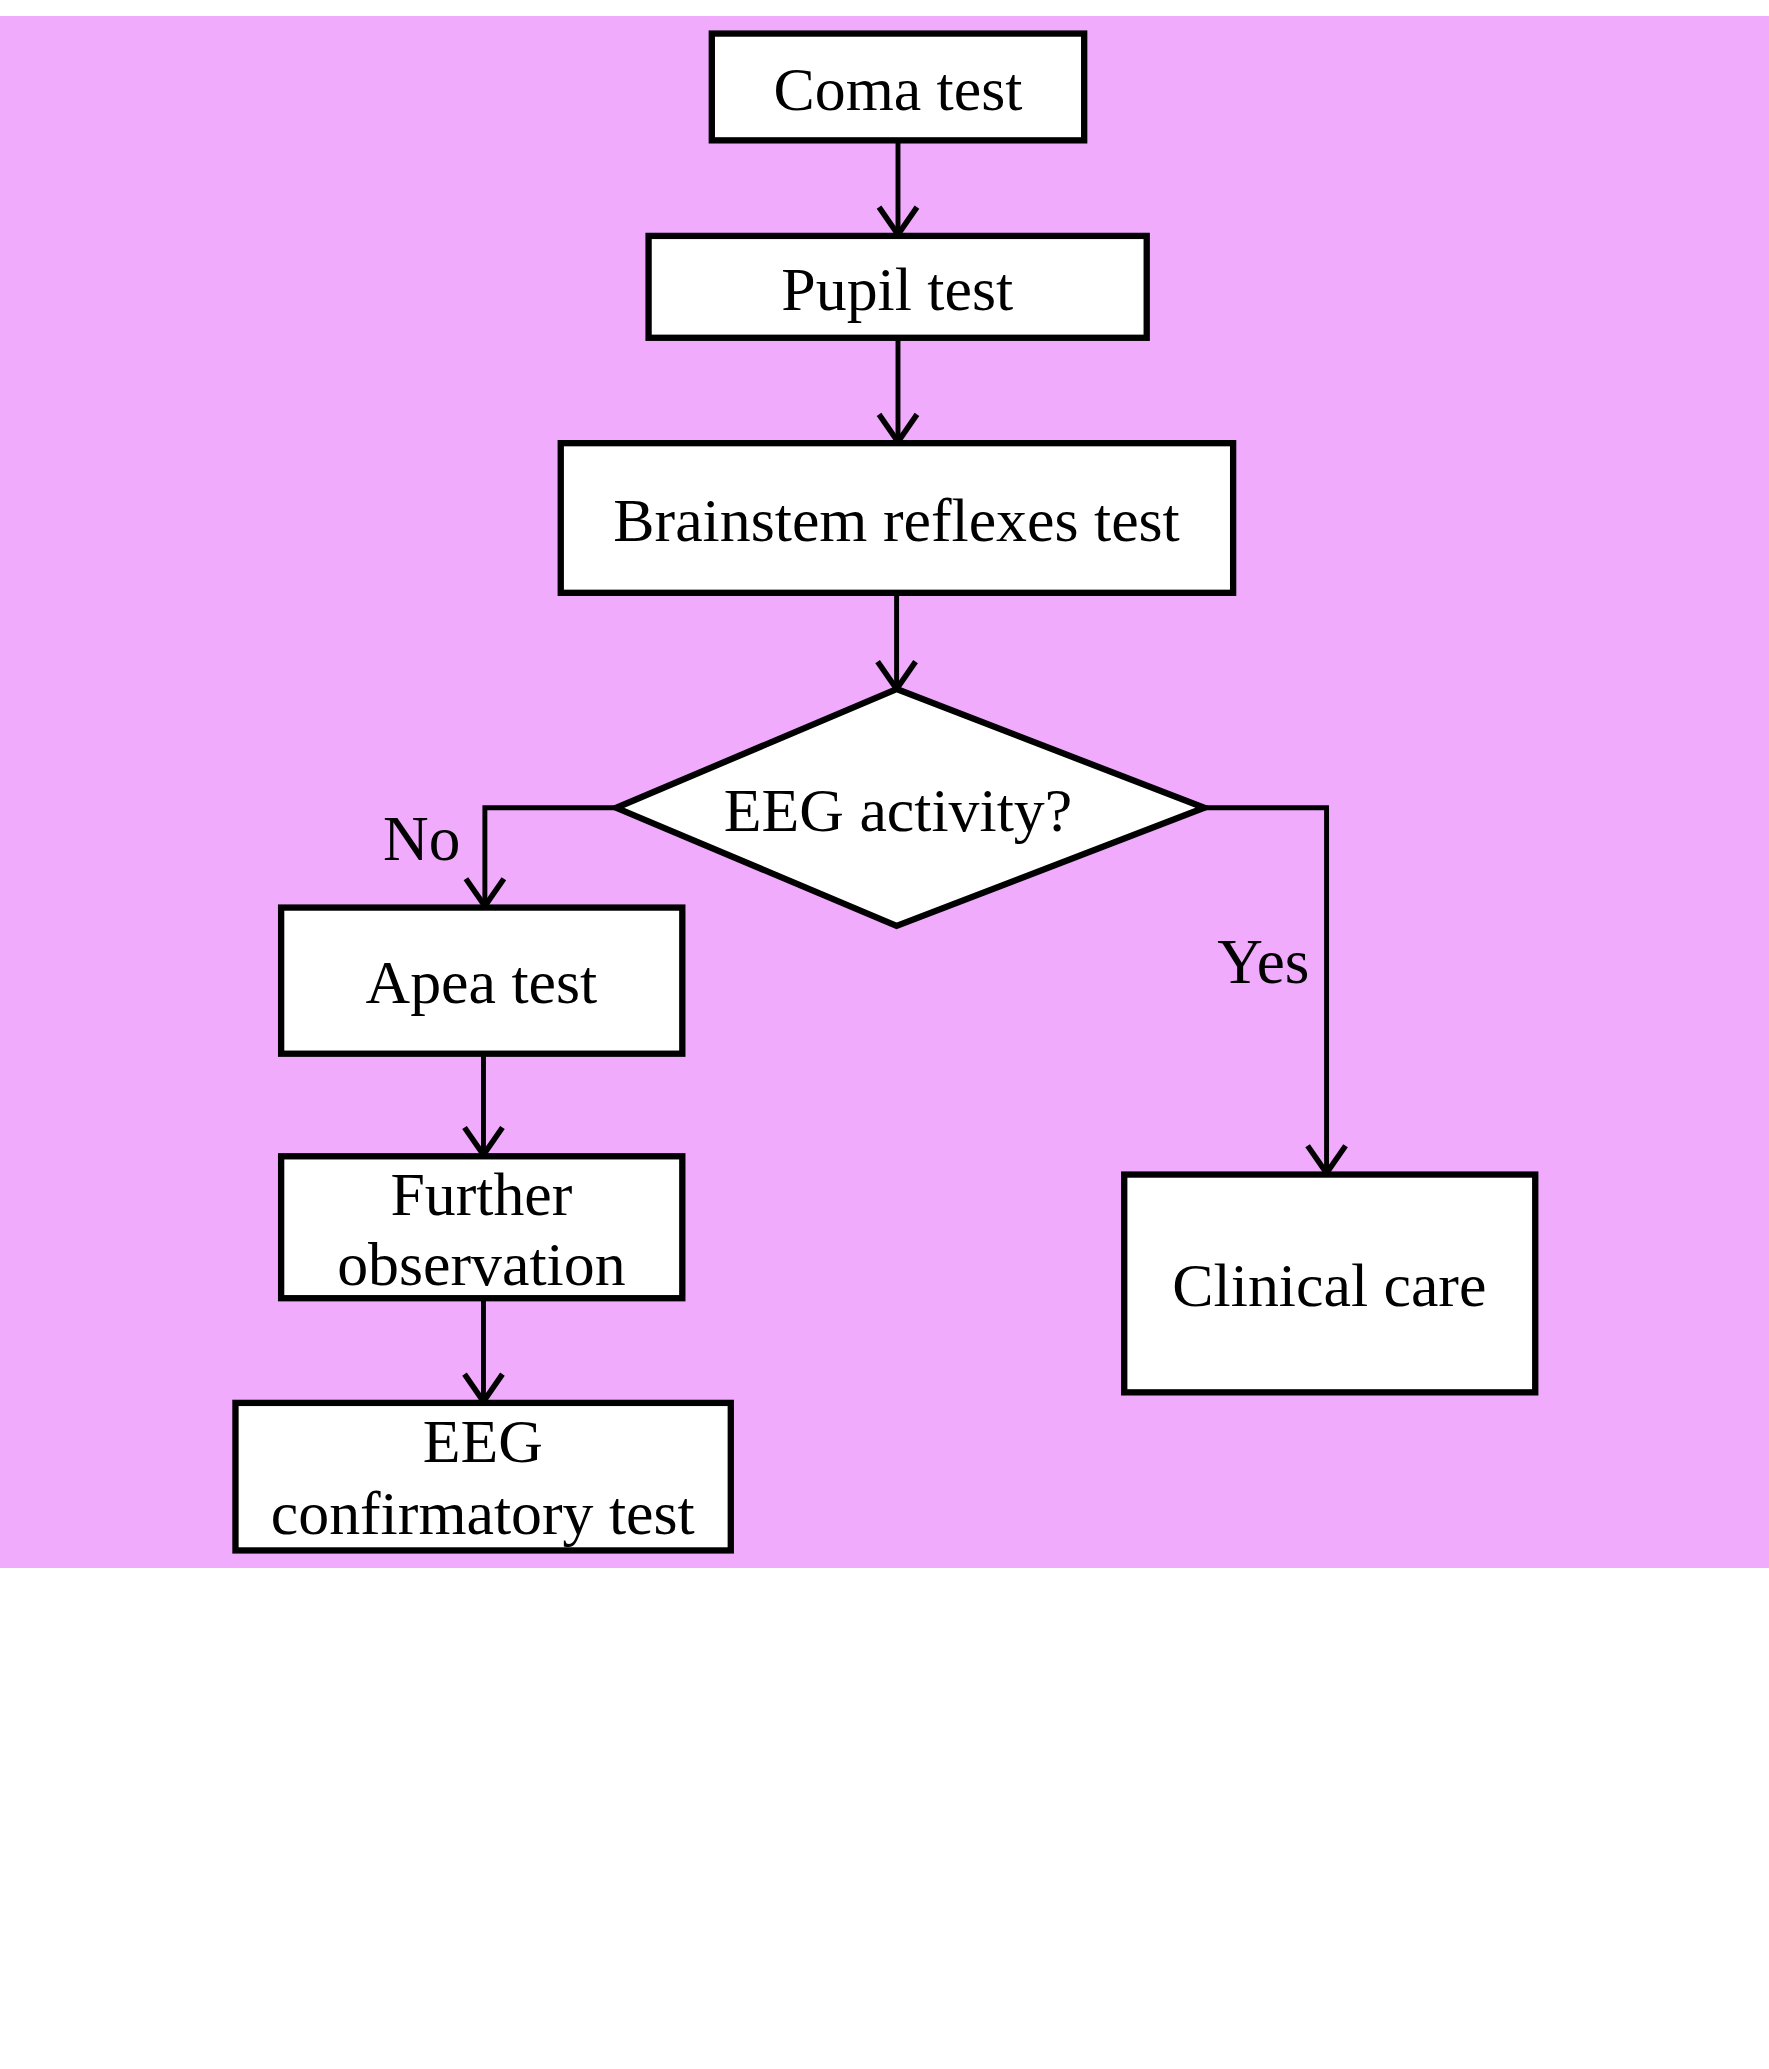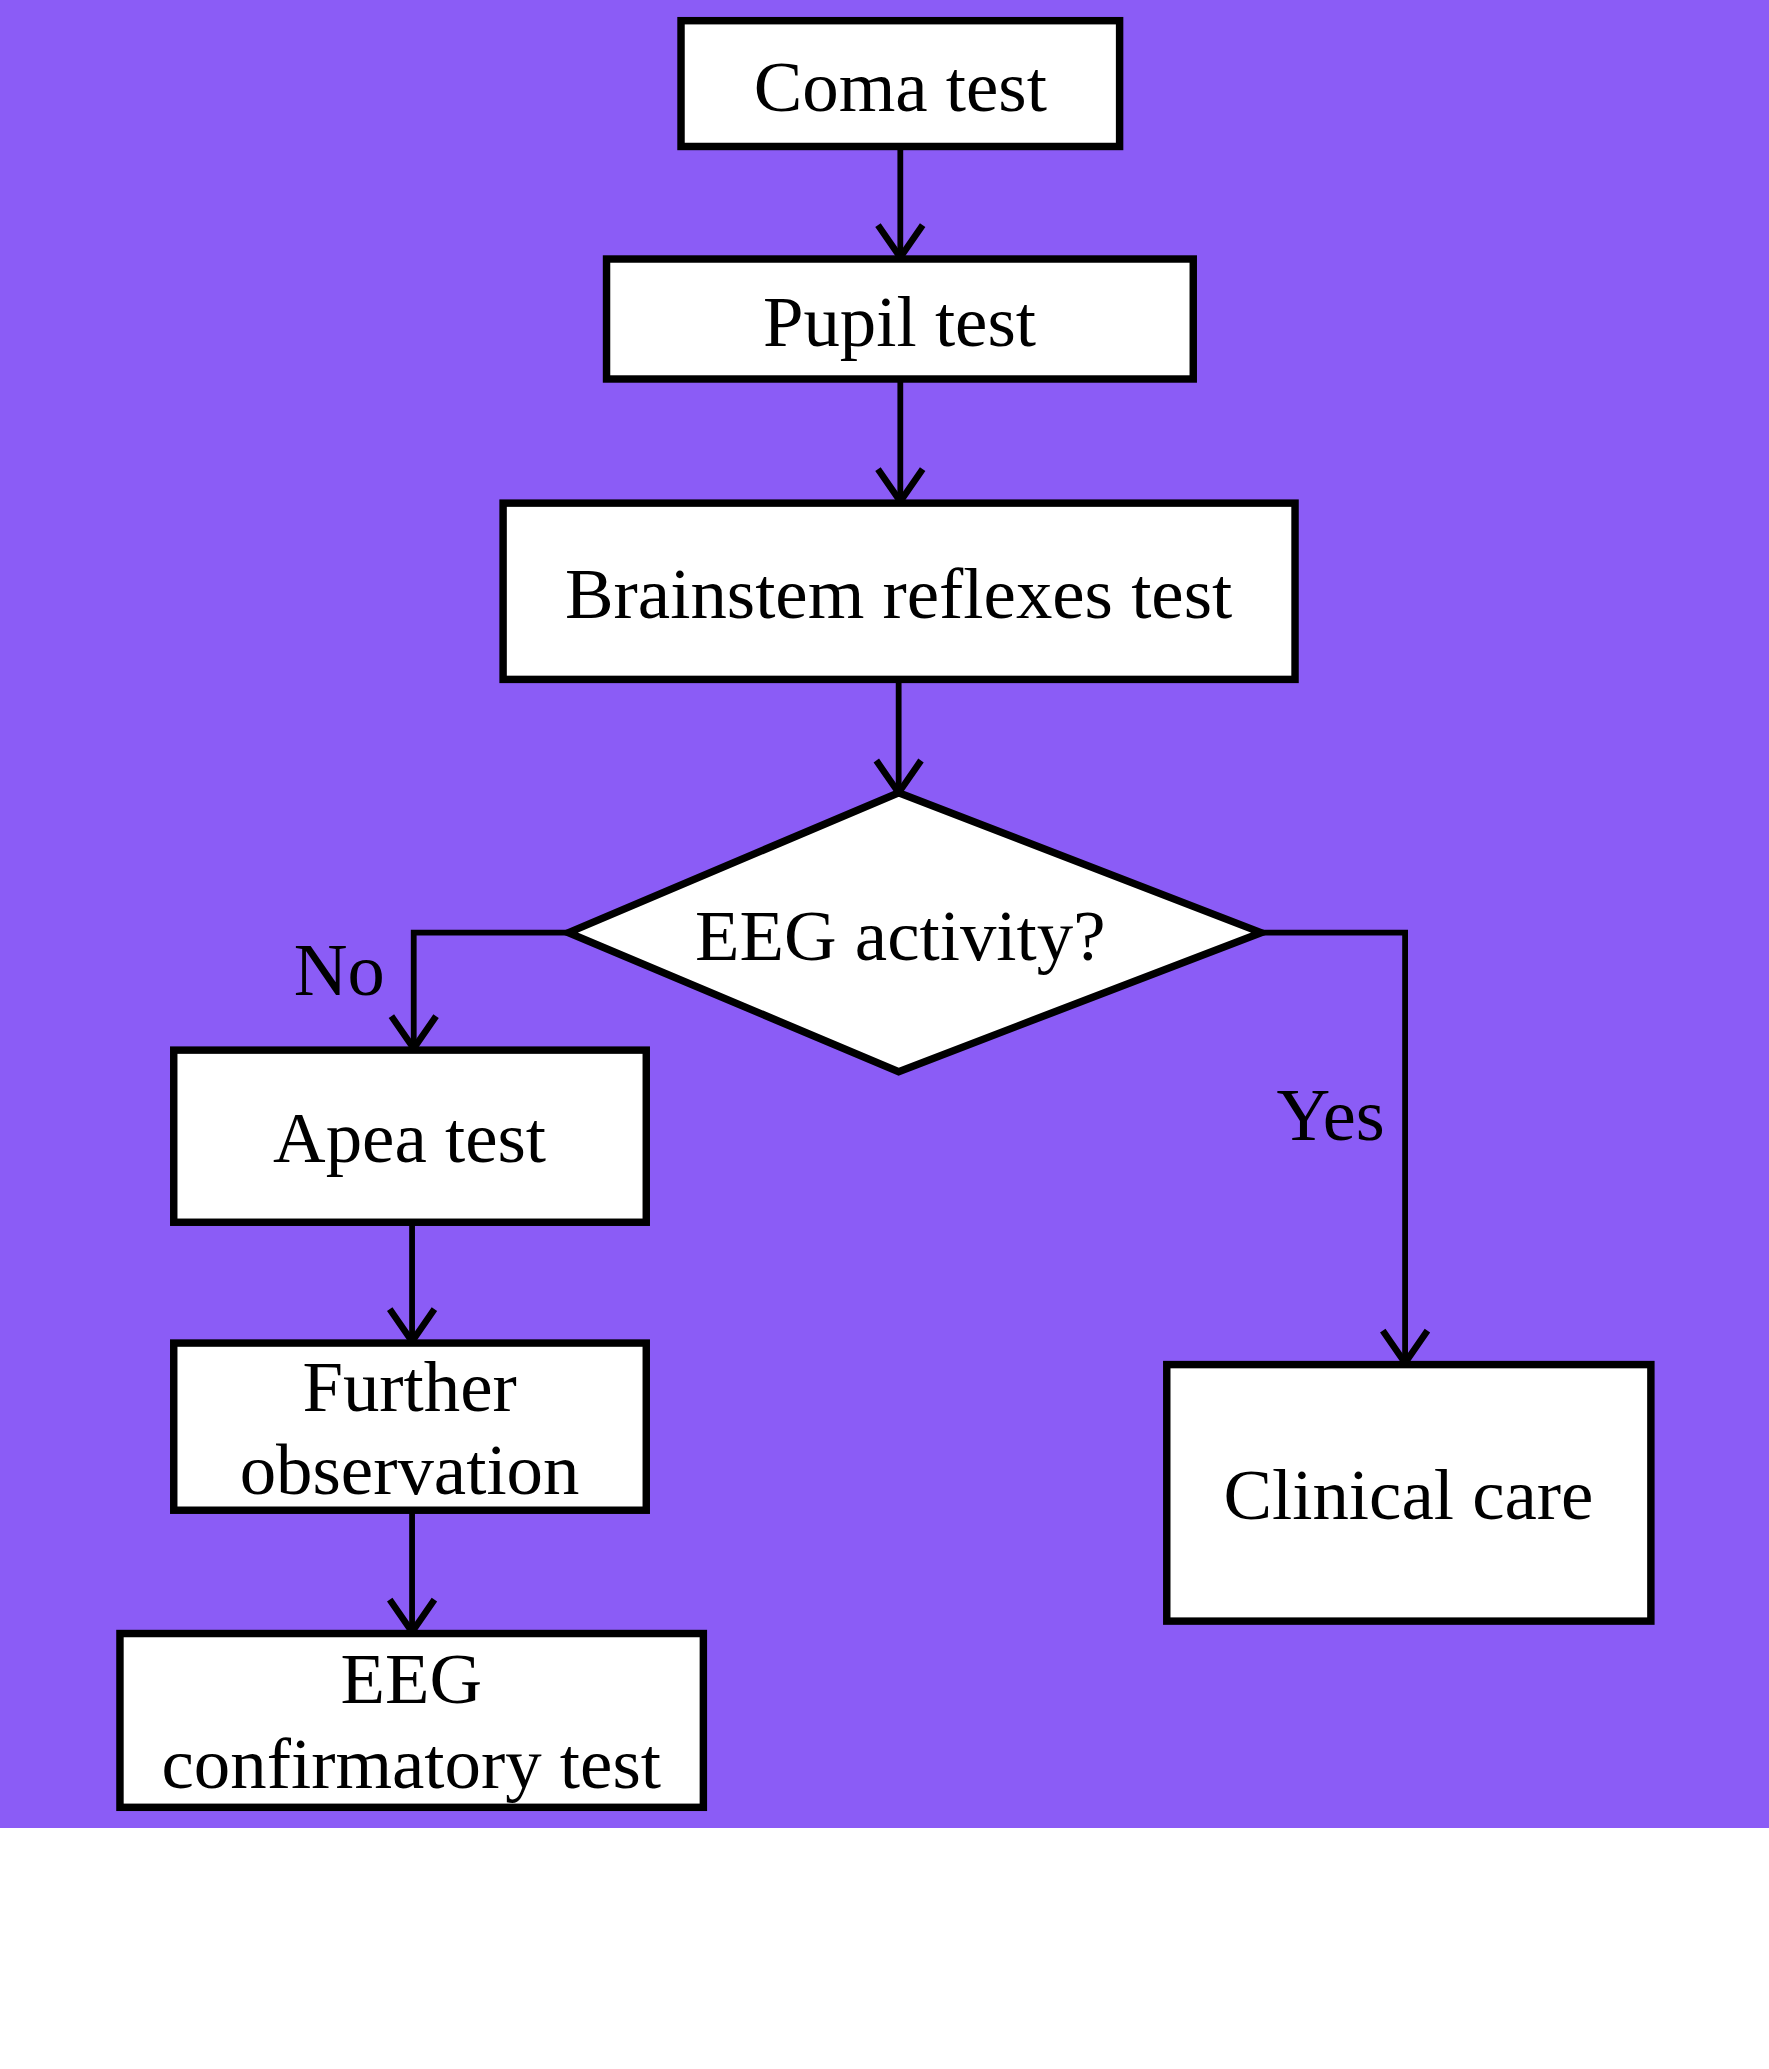--- a/index.html
+++ b/index.html
@@ -2,24 +2,24 @@
 <html style="font-size:15px"><head>
 <meta charset="utf-8">
 <style>
   html, body {
     margin: 0;
     padding: 0;
     background: #ffffff;
   }
   .canvas-wrap {
     width: 1770px;
-    height: 1828px;
+    height: 1552px;
     position: relative;
-    background: #8b5cf6;
-    margin: 0 auto;
+    background: #f0abfc;
+    margin: 16px auto;
   }
   svg {
     display: block;
     width: 100%;
     height: 100%;
   }
   .node-box {
     fill: #ffffff;
     stroke: #000000;
     stroke-width: 9;

